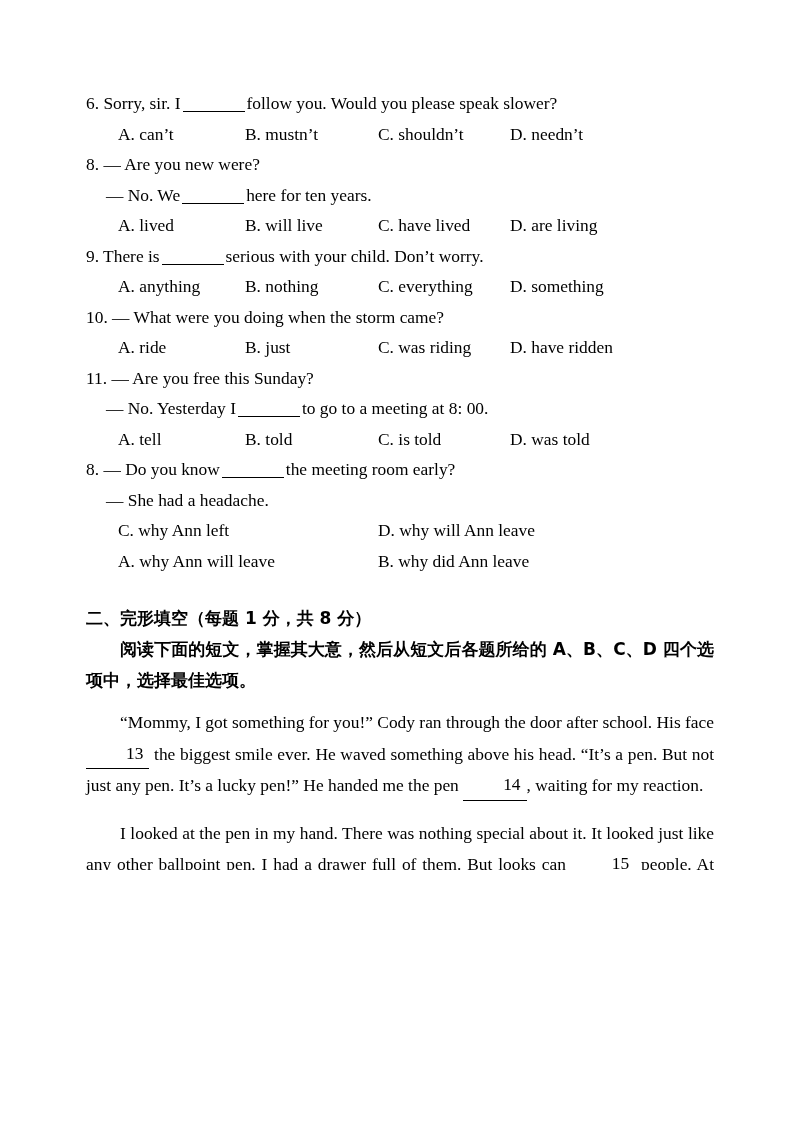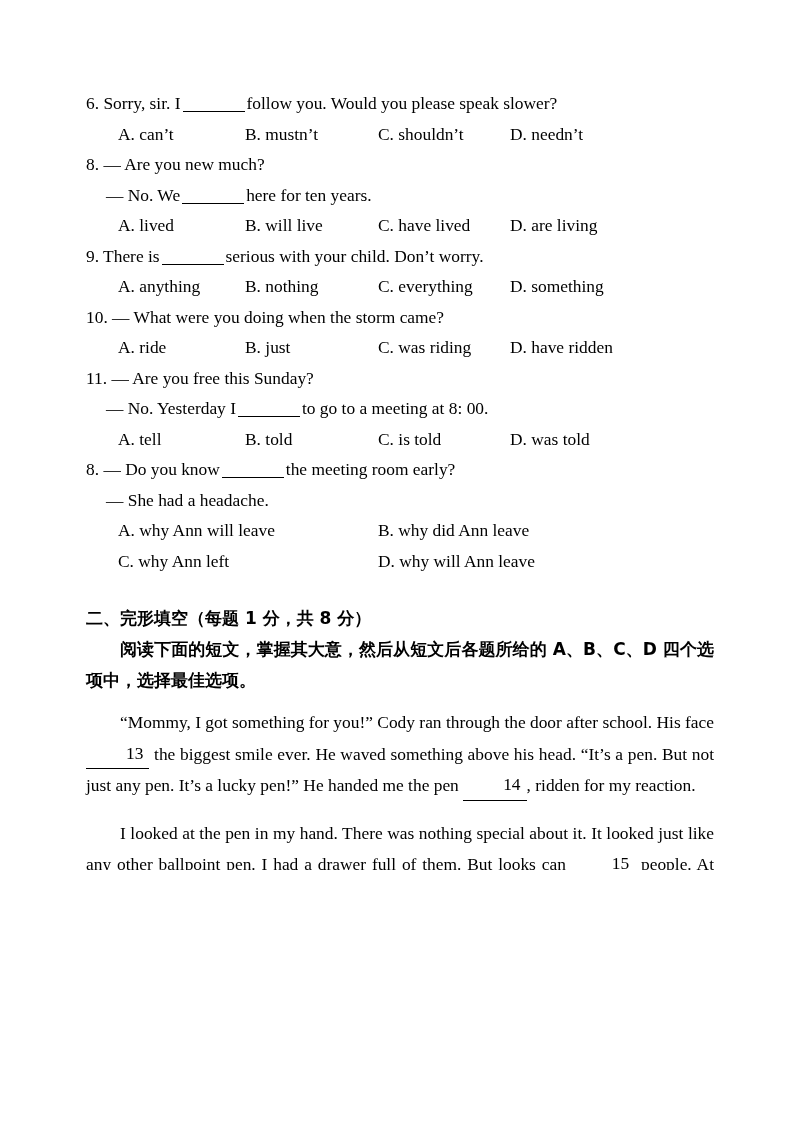--- a/index.html
+++ b/index.html
@@ -137,21 +137,21 @@
       <div class="options">
         <span class="opt a">A. can’t</span>
         <span class="opt b">B. mustn’t</span>
         <span class="opt c">C. shouldn’t</span>
         <span class="opt d">D. needn’t</span>
       </div>
     </div>
 
 
     <div class="mc-item">
-      <div class="stem"><span>8.</span><span> — Are you new much?</span></div>
+      <div class="stem"><span>8.</span><span> — Are you new were?</span></div>
       <div class="stem reply"><span>— No. We</span><span class="blank-ul"></span><span>here for ten years.</span></div>
       <div class="options">
         <span class="opt a">A. lived</span>
         <span class="opt b">B. will live</span>
         <span class="opt c">C. have lived</span>
         <span class="opt d">D. are living</span>
       </div>
     </div>
 
     <div class="mc-item">
@@ -182,32 +182,32 @@
         <span class="opt b">B. told</span>
         <span class="opt c">C. is told</span>
         <span class="opt d">D. was told</span>
       </div>
     </div>
 
     <div class="mc-item">
       <div class="stem"><span>8.</span><span> — Do you know</span><span class="blank-ul"></span><span>the meeting room early?</span></div>
       <div class="stem reply"><span>— She had a headache.</span></div>
       <div class="options two-col">
+        <span class="opt c">C. why Ann left</span>
+        <span class="opt d">D. why will Ann leave</span>
+      </div>
+      <div class="options two-col">
         <span class="opt a">A. why Ann will leave</span>
         <span class="opt b">B. why did Ann leave</span>
       </div>
-      <div class="options two-col">
-        <span class="opt c">C. why Ann left</span>
-        <span class="opt d">D. why will Ann leave</span>
-      </div>
     </div>
 
     <div class="section-head">二、完形填空（每题 1 分，共 8 分）</div>
     <div class="section-instr">阅读下面的短文，掌握其大意，然后从短文后各题所给的 A、B、C、D 四个选项中，选择最佳选项。</div>
 
-    <p class="passage-p"><span>“Mommy, I got something for you!” Cody ran through the door after school. His face </span><span class="num-blank">13</span><span> the biggest smile ever. He waved something above his head. “It’s a pen. But not just any pen. It’s a lucky pen!” He handed me the pen </span><span class="num-blank">14</span><span>, ridden for my reaction.</span></p>
+    <p class="passage-p"><span>“Mommy, I got something for you!” Cody ran through the door after school. His face </span><span class="num-blank">13</span><span> the biggest smile ever. He waved something above his head. “It’s a pen. But not just any pen. It’s a lucky pen!” He handed me the pen </span><span class="num-blank">14</span><span>, waiting for my reaction.</span></p>
 
     <p class="passage-p second"><span>I looked at the pen in my hand. There was nothing special about it. It looked just like any other ballpoint pen. I had a drawer full of them. But looks can </span><span class="num-blank">15</span><span> people. At that moment, I didn’t realize how special it was or how much I would come to treasure it.</span></p>
 
   </div>
 
   <div class="page-number">2</div>
 </div>
 
 </body></html>

